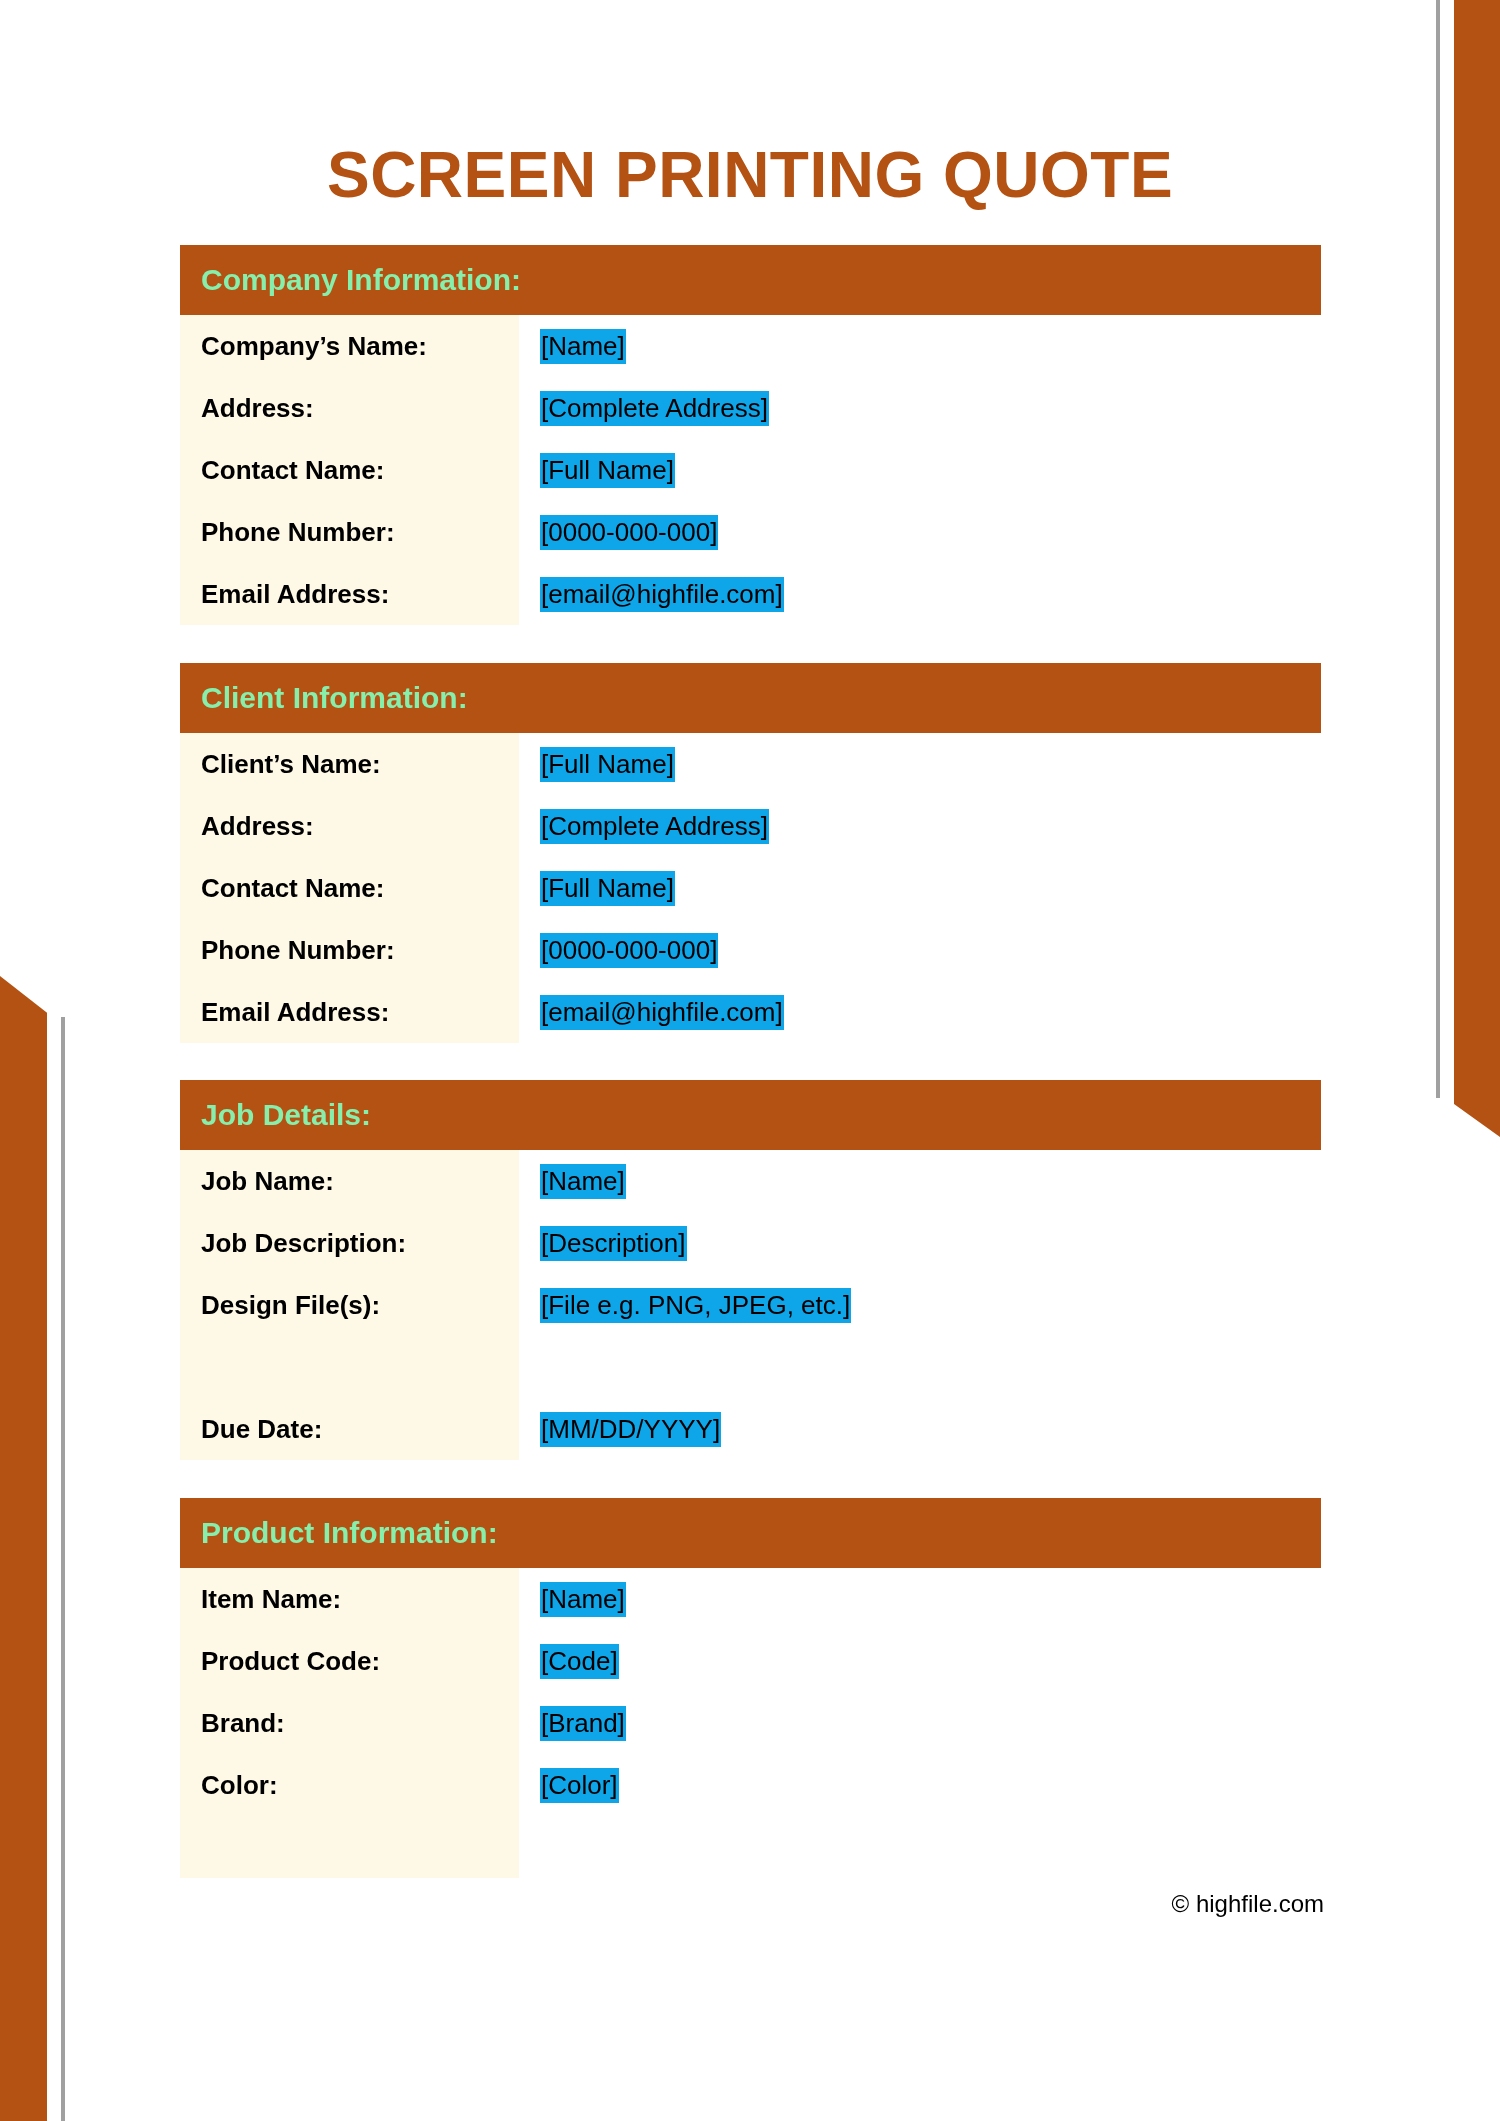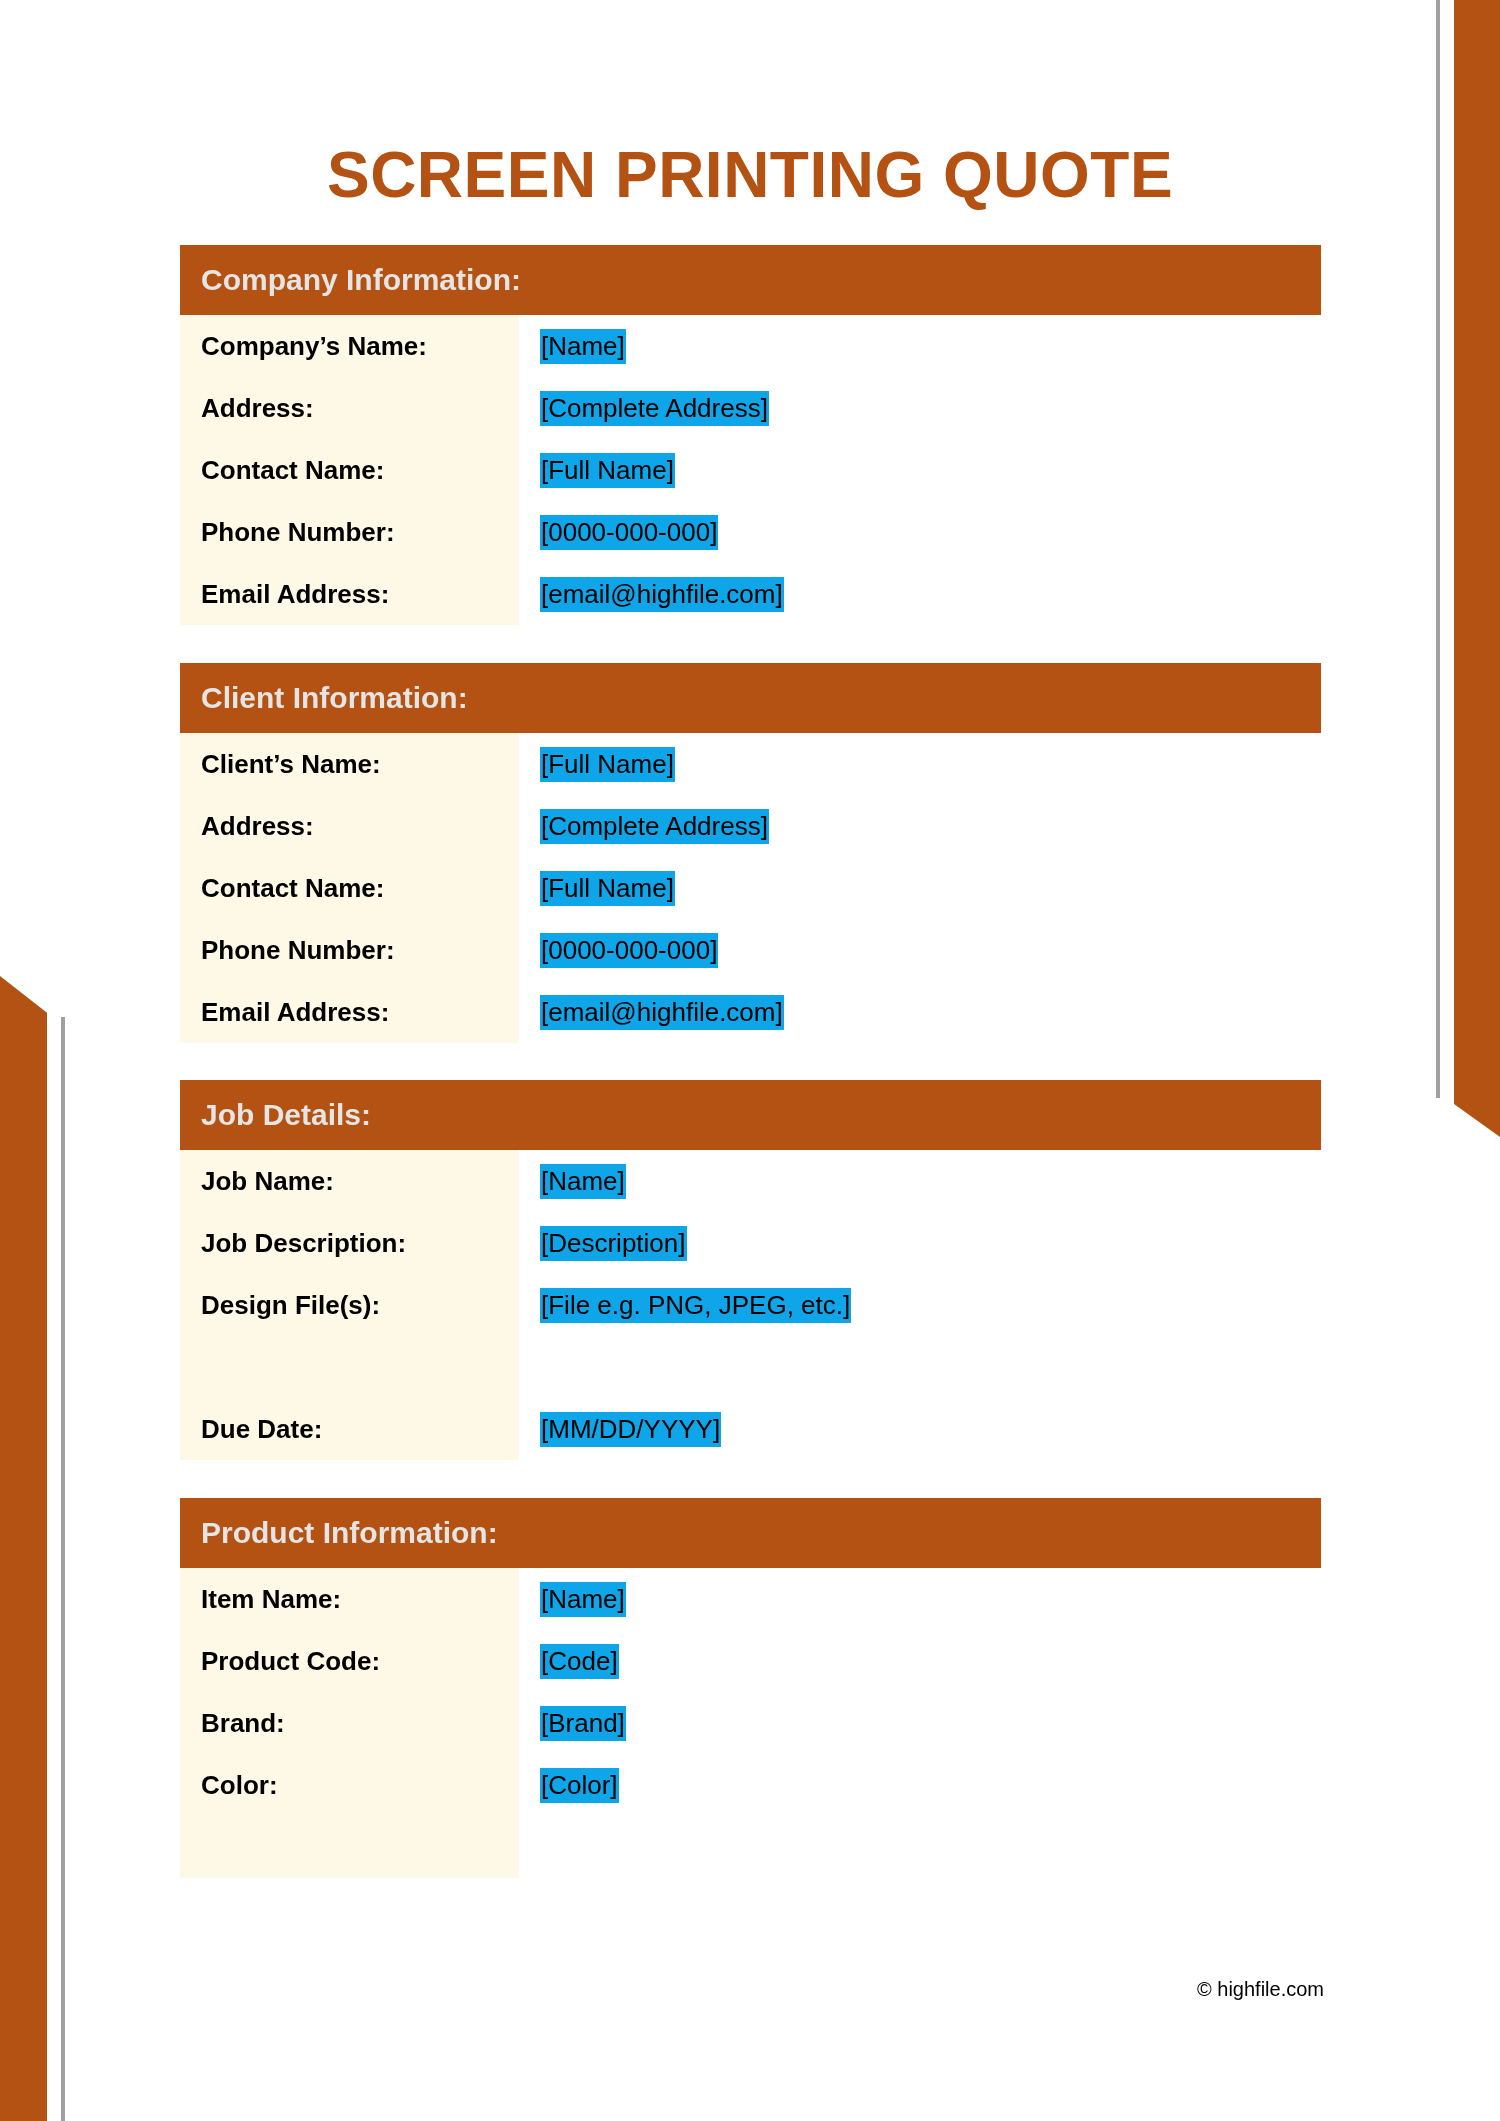--- a/index.html
+++ b/index.html
@@ -10,29 +10,29 @@
                 clip-path:polygon(0 0,100% 0,100% 100%,0 97.1%); }
   .right-line { left:1436px; top:0; width:4px; height:1098px; background:#a0a0a0; }
   .left-band { left:0; top:976px; width:47px; height:1145px; background:#B35212;
                clip-path:polygon(0 0,100% 3.2%,100% 100%,0 100%); }
   .left-line { left:61px; top:1017px; width:4px; height:1104px; background:#a0a0a0; }
 
   .title { position:absolute; left:0; width:1500px; top:138px; text-align:center;
            color:#B35212; font-weight:bold; font-size:64px; letter-spacing:0.5px; }
 
   .section { position:absolute; left:180px; width:1141px; }
-  .sec-head { height:70px; background:#B35212; color:#e5e5e5; font-weight:bold; font-size:30px;
+  .sec-head { height:70px; background:#B35212; color:#86efac; font-weight:bold; font-size:30px;
               display:flex; align-items:center; padding-left:21px; box-sizing:border-box; }
   .sec-body { position:relative; height:310px; }
   .label-col { position:absolute; left:0; top:0; width:339px; height:100%; background:#FEF8E6; }
   .row { position:absolute; left:0; width:1141px; height:62px; display:flex; align-items:center; }
   .row .lbl { position:absolute; left:21px; font-weight:bold; font-size:26px; }
   .row .val { position:absolute; left:360px; font-size:26px; background:#0ea5e9; padding:2px 1px; }
 
-  .footer { position:absolute; right:176px; top:1978px; font-size:20px; color:#000; }
+  .footer { position:absolute; right:176px; top:1890px; font-size:24px; color:#000; }
 </style>
 </head>
 <body>
 
 <div class="deco right-line"></div>
 <div class="deco right-band"></div>
 <div class="deco left-band"></div>
 <div class="deco left-line"></div>
 
 <h1 class="title" style="margin:0;">SCREEN PRINTING QUOTE</h1>

